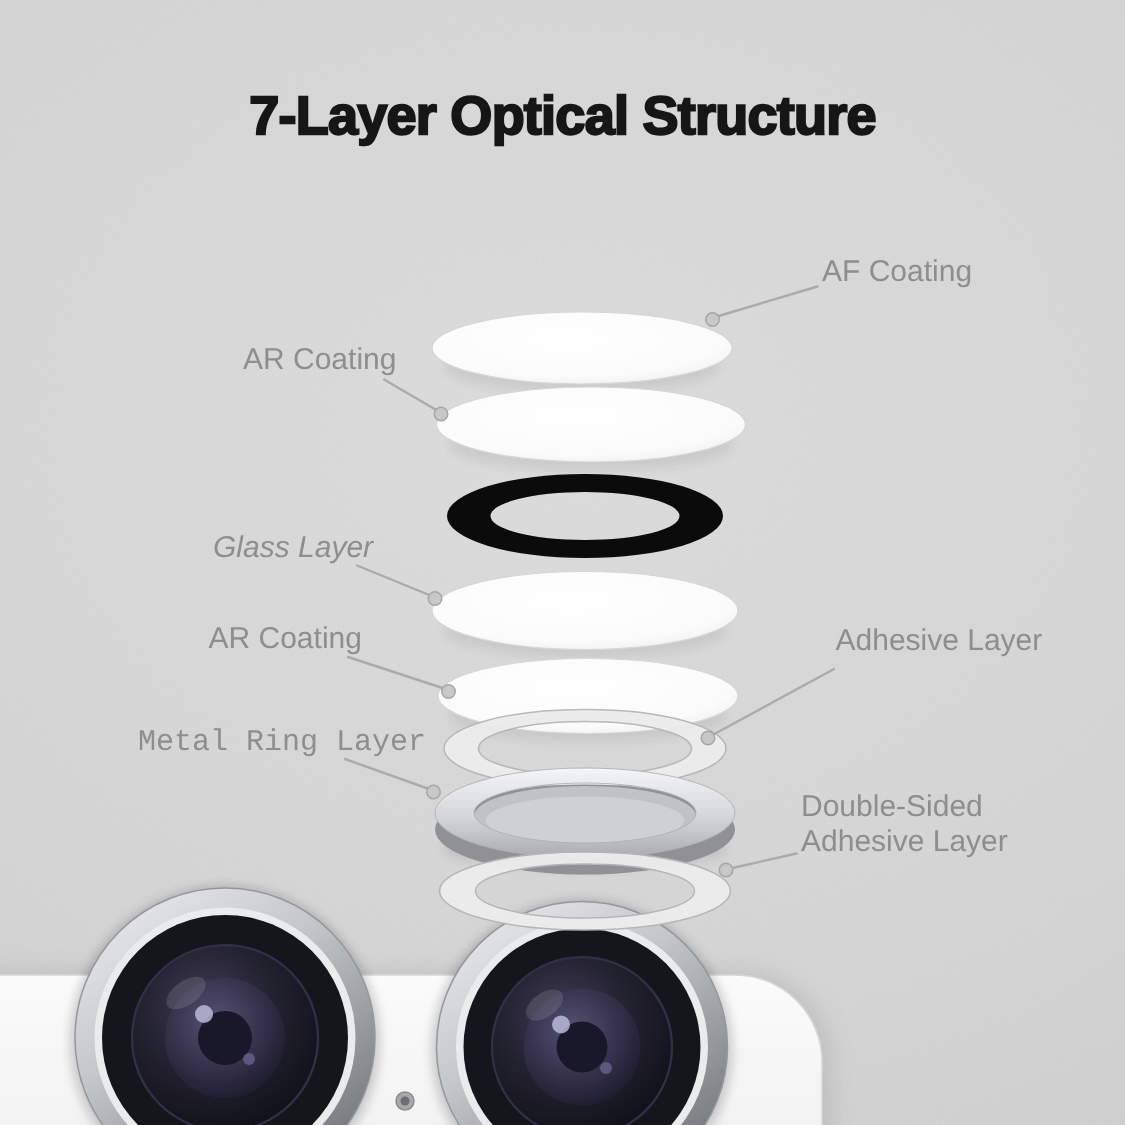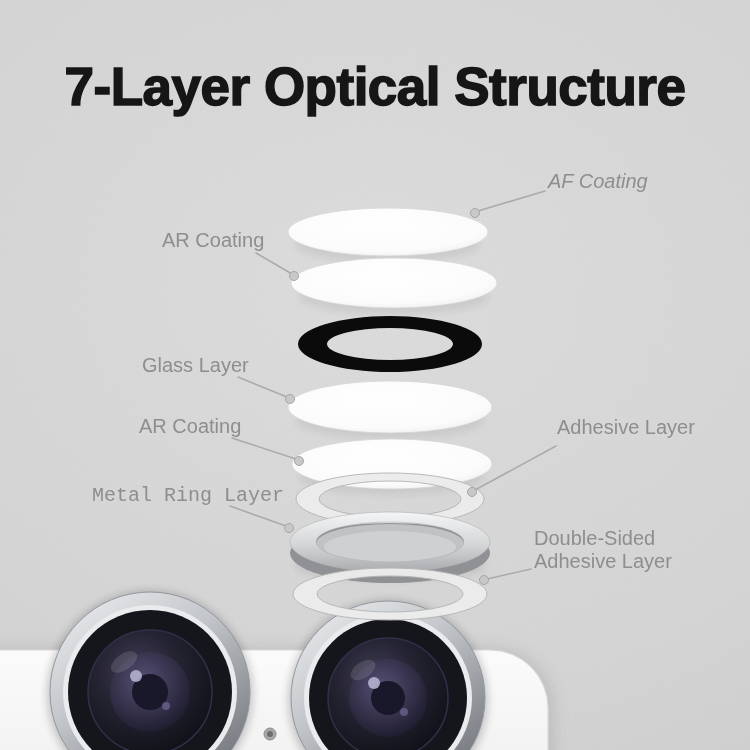--- a/index.html
+++ b/index.html
@@ -4,29 +4,29 @@
 <style>
   * { margin:0; padding:0; box-sizing:border-box; }
   html, body { width:750px; height:750px; }
   body { font-family:"Liberation Sans", sans-serif; }
   .stage {
     position:relative; width:750px; height:750px; overflow:hidden;
     background: radial-gradient(130% 100% at 50% 38%, #dfdfdf 0%, #d7d7d7 55%, #cccccc 100%);
   }
   .title {
     position:absolute; top:56px; left:0; width:100%; text-align:center;
-    font-size:53px; font-weight:bold; color:#161616; letter-spacing:-0.5px;
+    font-size:36px; font-weight:bold; color:#161616; letter-spacing:-0.5px;
     -webkit-text-stroke:1.5px #161616;
   }
   .diagram { position:absolute; left:0; top:0; }
   .label { position:absolute; font-size:20px; line-height:23px; color:#8e8e8e; white-space:nowrap; }
   .label span { display:block; }
-  .lbl-af      { left:548px; top:170px;font-style:italic; }
+  .lbl-af      { left:548px; top:170px; }
   .lbl-ar-top  { left:162px; top:229px; }
-  .lbl-glass   { left:142px; top:354px; }
+  .lbl-glass   { left:142px; top:354px;font-style:italic; }
   .lbl-ar-mid  { left:139px; top:415px; }
   .lbl-optical { left:557px; top:416px; }
   .lbl-metal   { left:92px;  top:484px;font-family:Liberation Mono, monospace; }
   .lbl-ds      { left:534px; top:527px; }
   .leader line   { stroke:#ababab; stroke-width:1.6; stroke-linecap:round; }
   .leader circle { fill:#c8c8c8; stroke:#a6a6a6; stroke-width:1; }
 </style>
 </head>
 <body>
 

